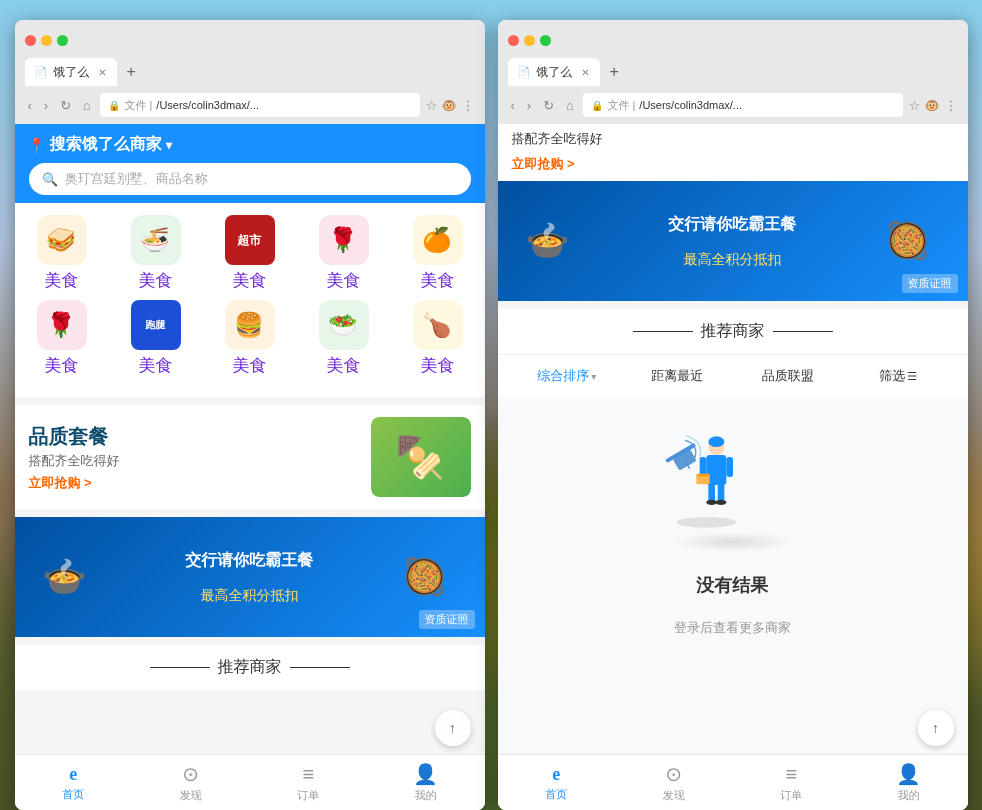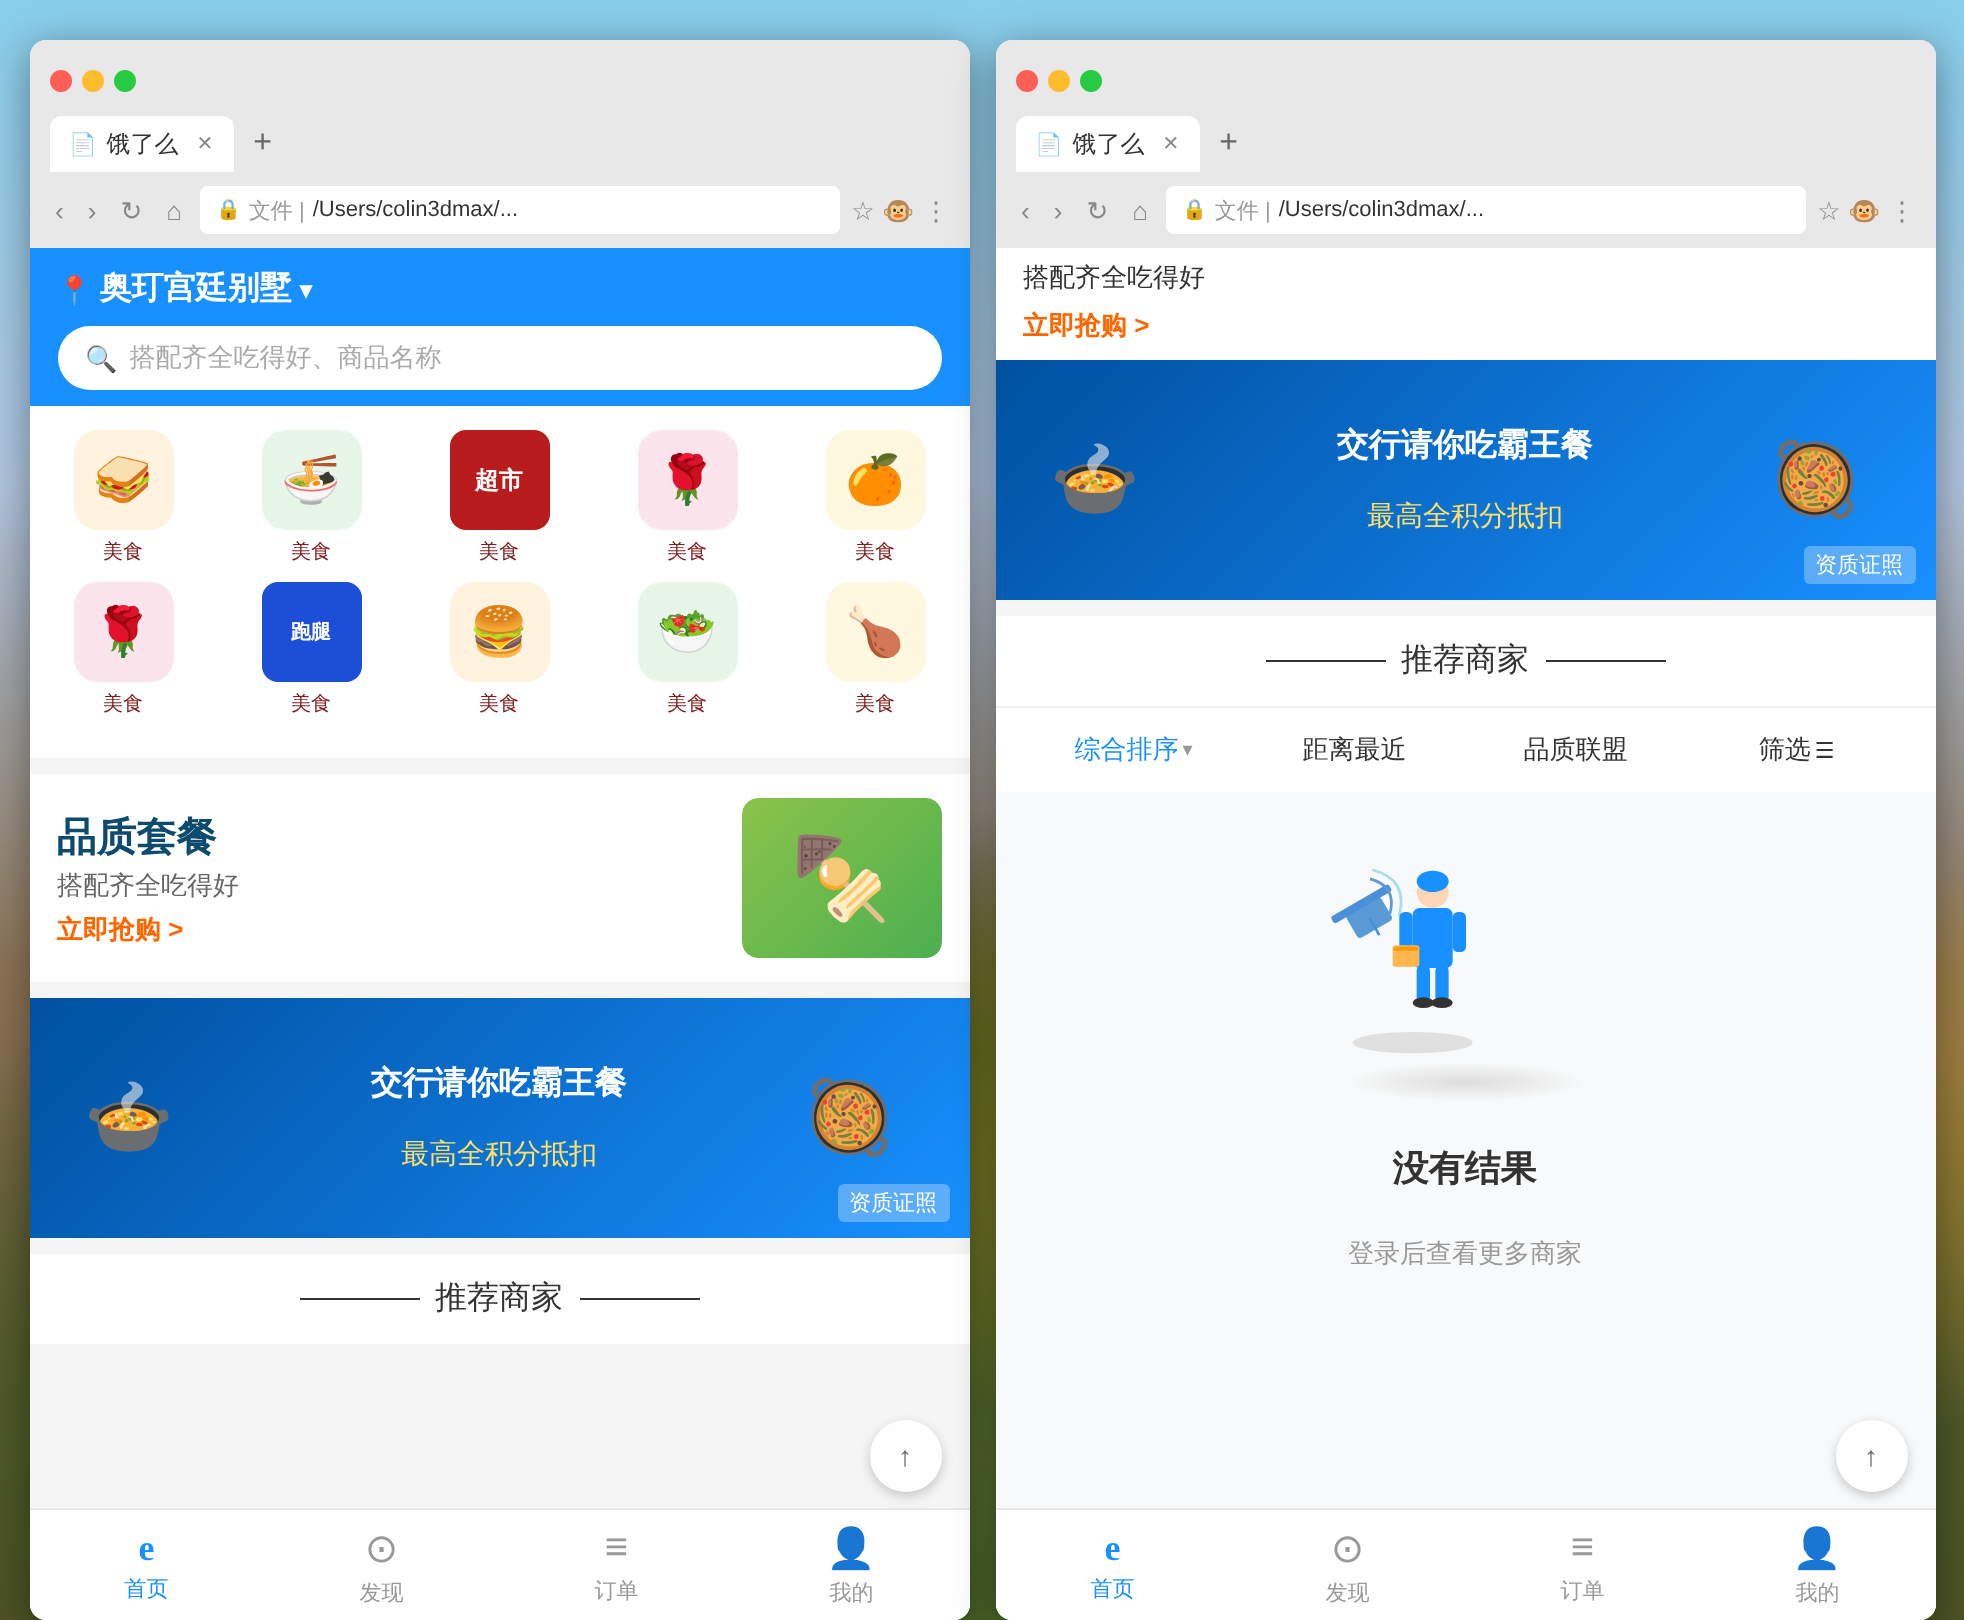--- a/index.html
+++ b/index.html
@@ -224,22 +224,22 @@
       height: 50px;
       border-radius: 12px;
       overflow: hidden;
       display: flex;
       align-items: center;
       justify-content: center;
       font-size: 24px;
     }
 
     .category-label {
-      font-size: 10px;
-      color: #7f1d1d;
+      font-size: 17px;
+      color: #6d28d9;
     }
 
     
     .food-icon-1 { background: #fff3e0; }
     .food-icon-2 { background: #e8f5e9; }
     .food-icon-3 { background: #1890FF; font-size: 12px; color: white; font-weight: bold; border-radius: 6px; }
     .food-icon-4 { background: #fce4ec; }
     .food-icon-5 { background: #fff8e1; }
     .food-icon-6 { background: #fce4ec; }
     .food-icon-7 { background: #1890FF; font-size: 10px; color: white; font-weight: bold; }
@@ -574,26 +574,26 @@
           <span>⋮</span>
         </div>
       </div>
     </div>
 
     <div class="app-content left-scroll">
 
       <div class="app-header">
         <div class="location-bar">
           <span class="location-pin">📍</span>
-          <span>奥玎宫廷别墅</span>
+          <span>搜索饿了么商家</span>
           <span class="dropdown-arrow">▾</span>
         </div>
         <div class="search-bar">
           <span class="search-icon">🔍</span>
-          <span class="search-placeholder">搭配齐全吃得好、商品名称</span>
+          <span class="search-placeholder">奥玎宫廷别墅、商品名称</span>
         </div>
       </div>
 
       <div class="category-grid">
         <div class="category-row">
           <div class="category-item">
             <div class="category-icon-wrap food-icon-1">🥪</div>
             <span class="category-label">美食</span>
           </div>
           <div class="category-item">

